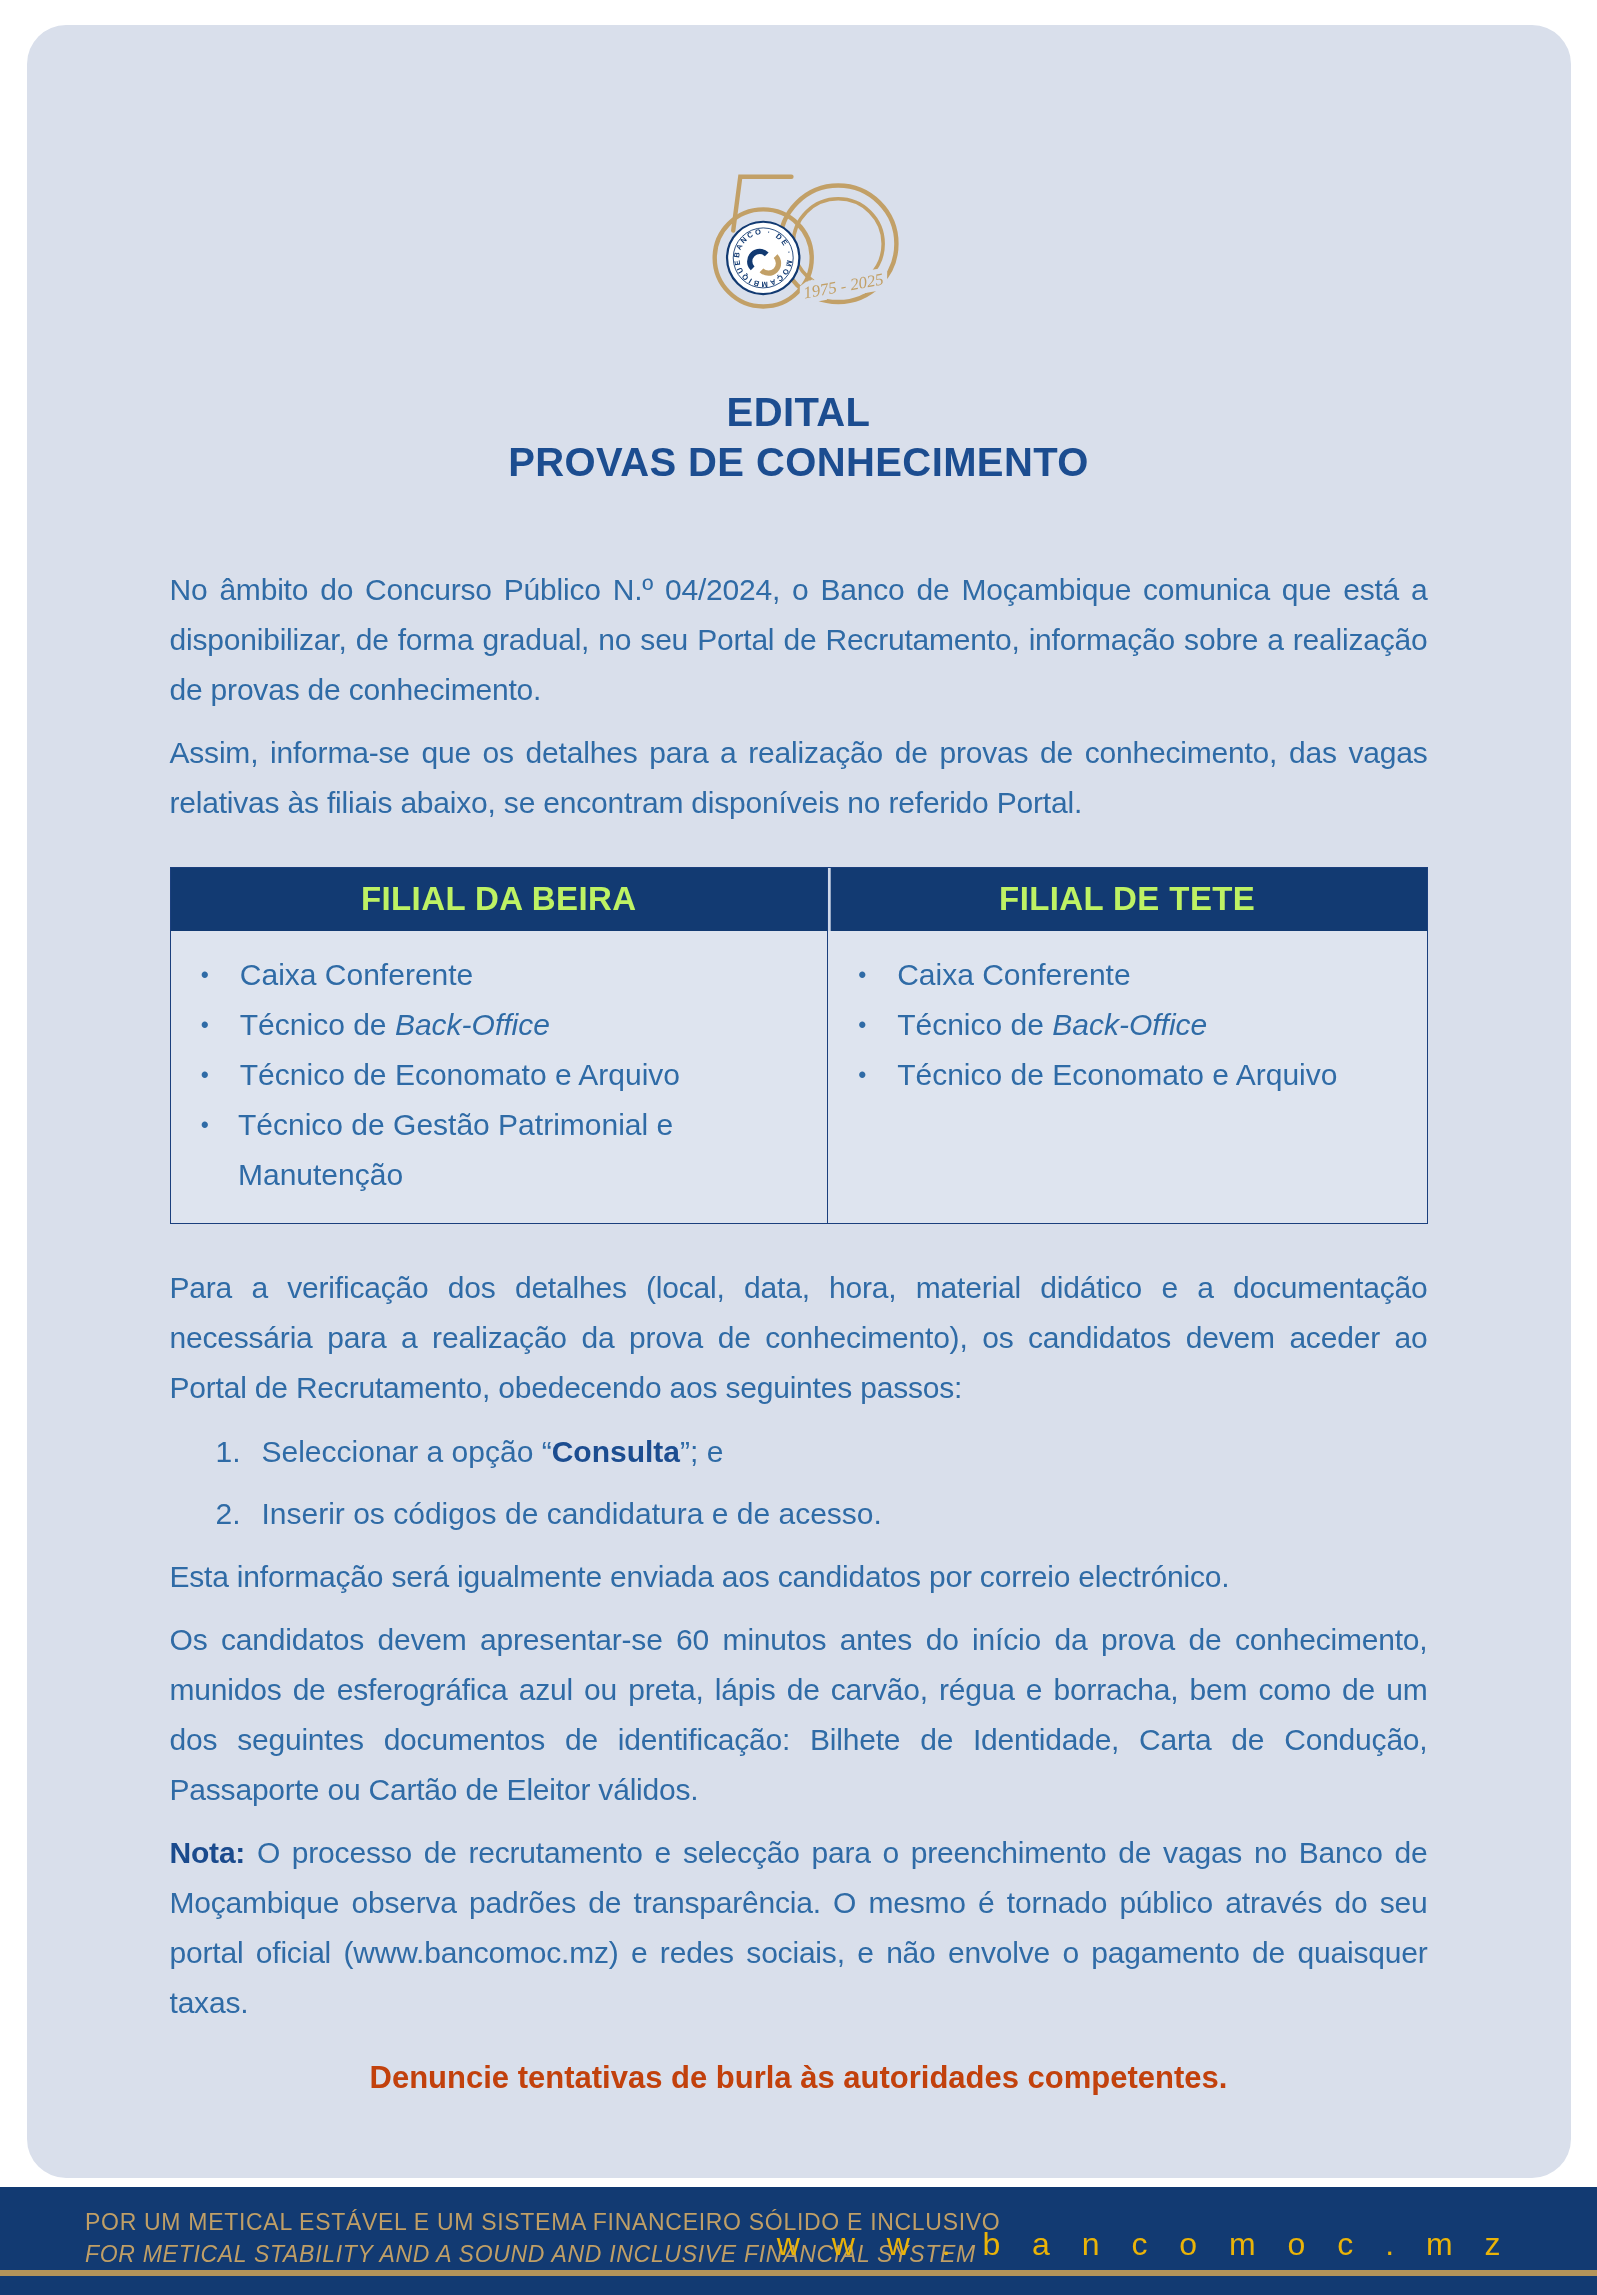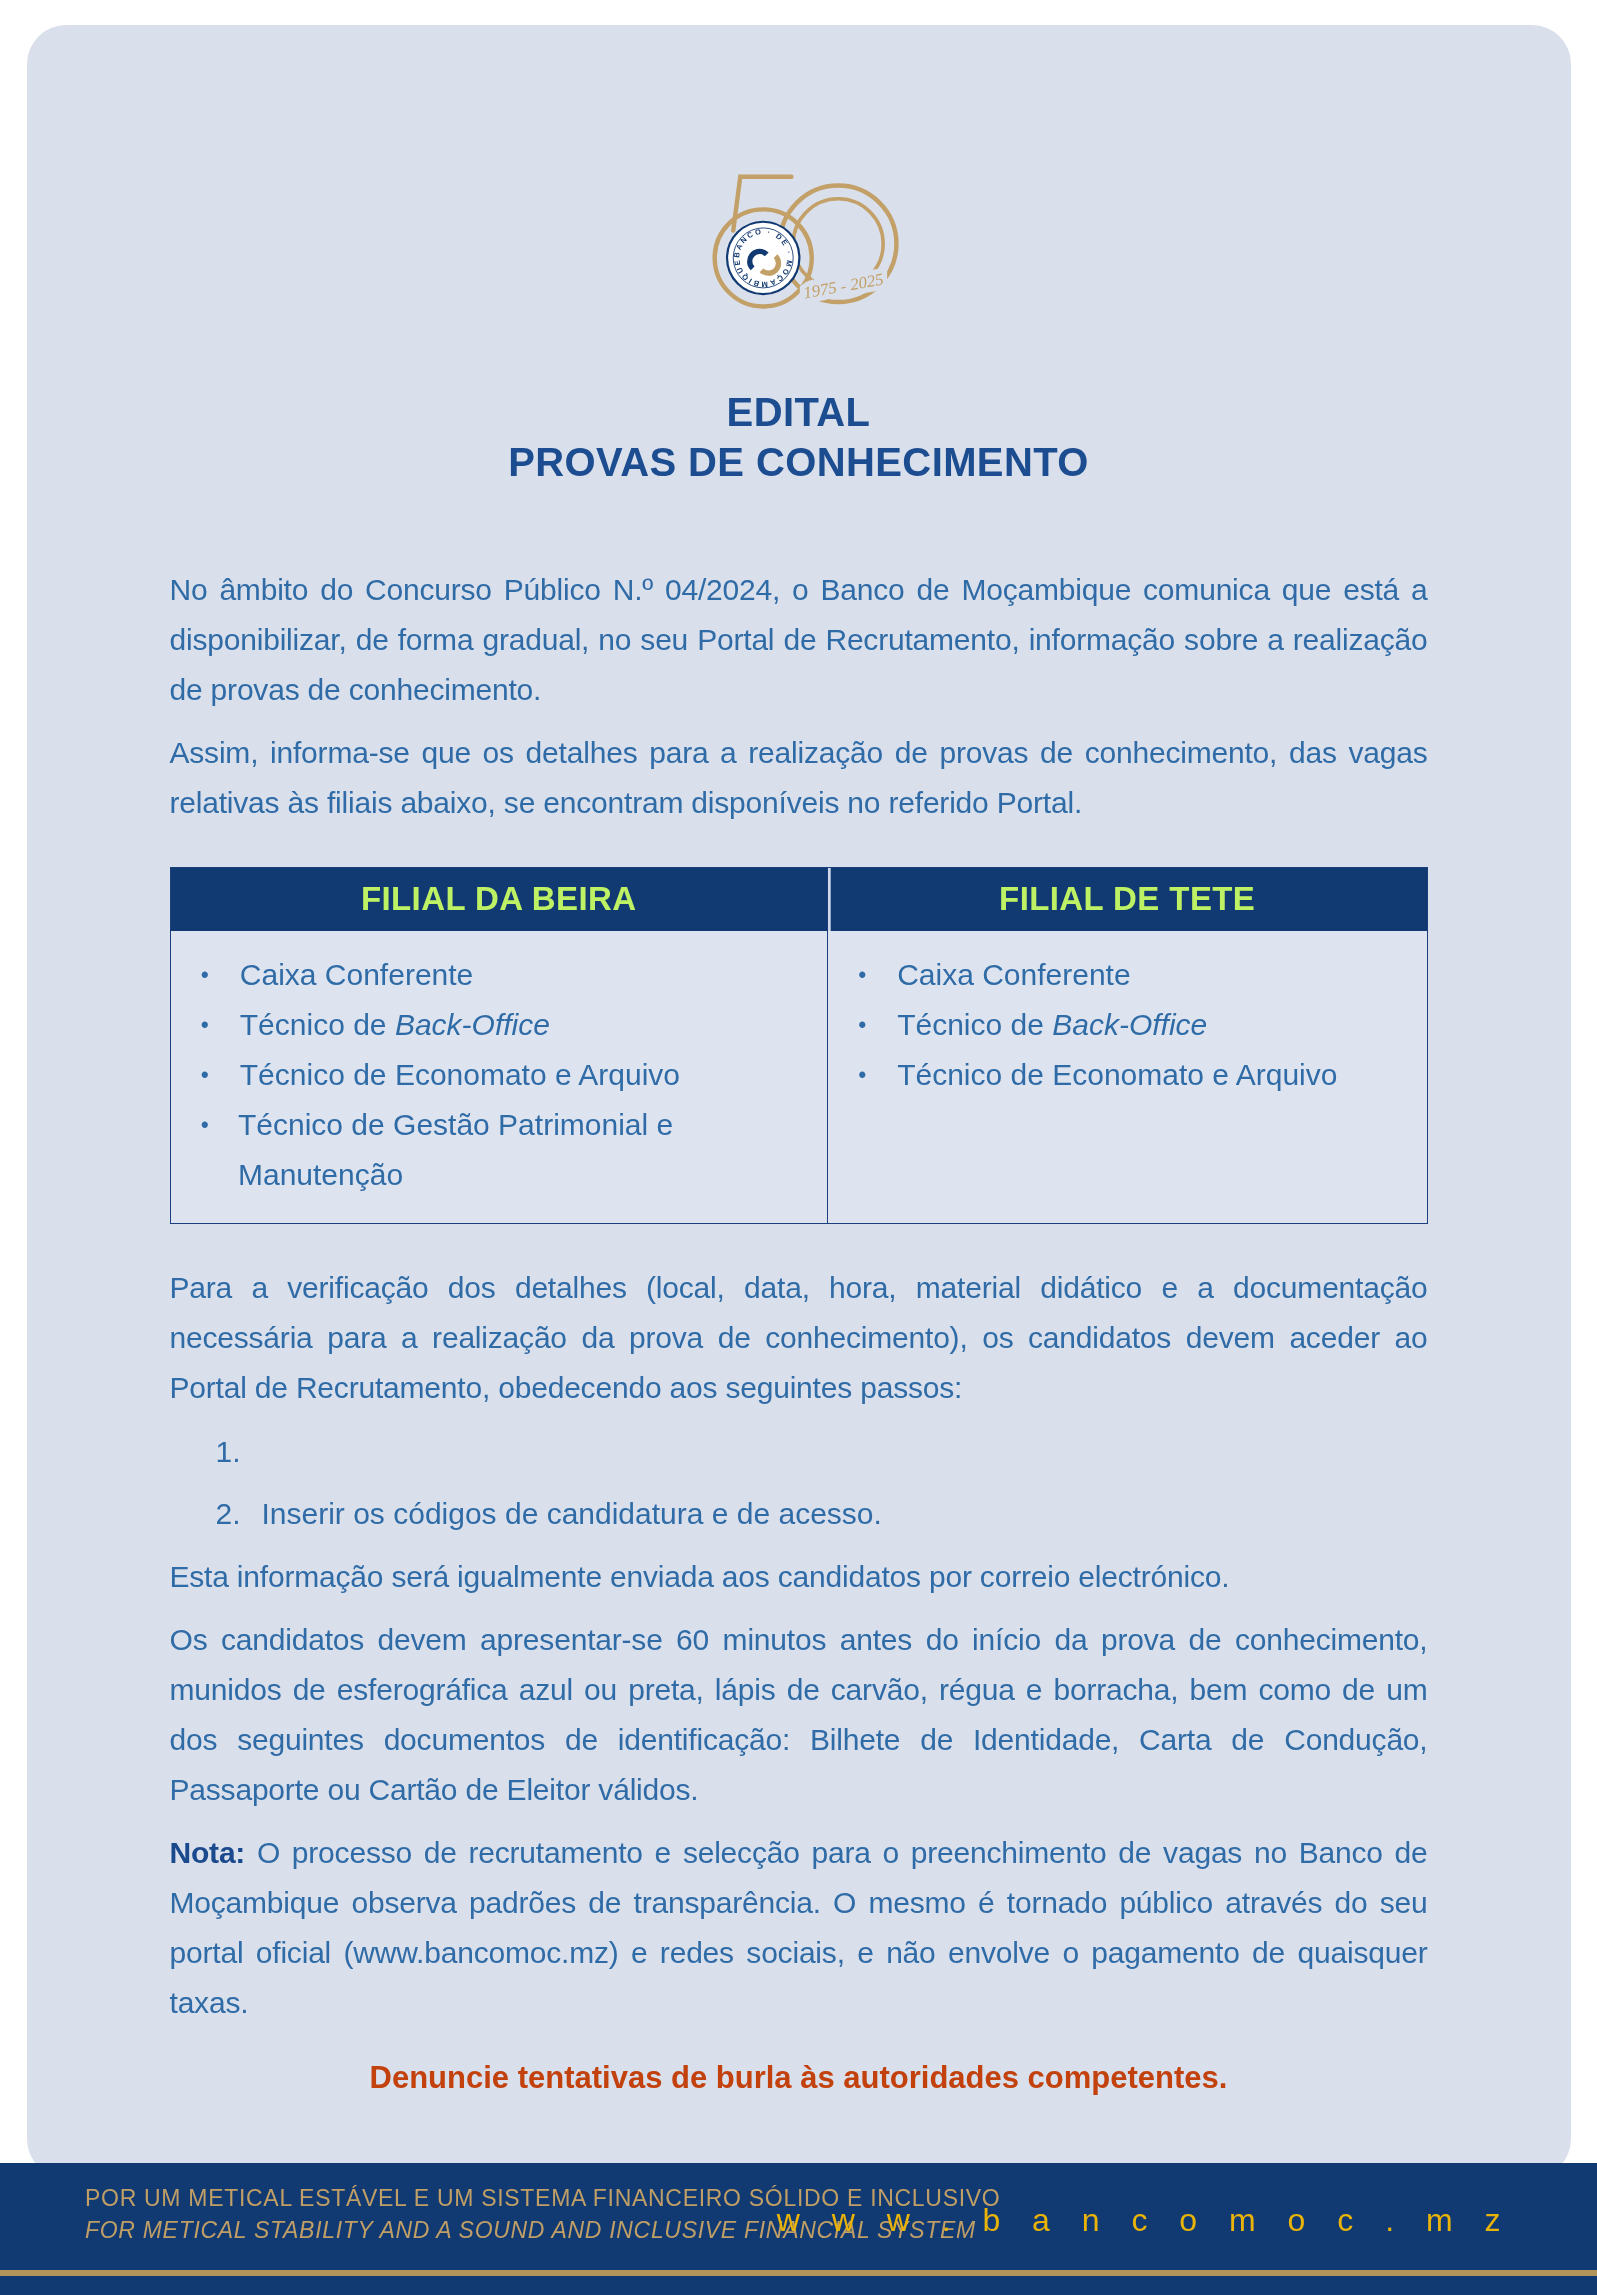--- a/index.html
+++ b/index.html
@@ -49,21 +49,21 @@
   .step-num{width:46px;}
   .step .step-bold{font-weight:bold;color:#1c4d90;}
   .after-table{margin-top:39px;}
   
   .denuncia{
     margin-top:25px;text-align:center;font-weight:bold;font-size:31px;
     line-height:50px;color:#c2410c;
   }
   
   .footer{
-    position:absolute;left:0;bottom:0;width:1597px;height:132px;background:#123a72;
+    position:absolute;left:0;bottom:0;width:1597px;height:108px;background:#123a72;
   }
   .footer-lines{position:absolute;left:85px;top:18.6px;color:#c09f66;}
   .footer-line1{font-size:23px;line-height:32px;letter-spacing:0.7px;}
   .footer-line2{font-size:23px;line-height:32px;letter-spacing:0.7px;font-style:italic;}
   .footer-site{
     position:absolute;right:85px;top:39px;color:#eab308;
     font-size:32px;letter-spacing:11.5px;white-space:nowrap;
   }
   .gold-rule{position:absolute;left:0;bottom:18.6px;width:1597px;height:6.2px;background:#b3945a;}
 </style>
@@ -144,20 +144,21 @@
             </div>
         </div>
       </div>
     </div>
 
     <p class="para after-table">Para a verificação dos detalhes (local, data, hora, material didático e a documentação necessária para a realização da prova de conhecimento), os candidatos devem aceder ao Portal de Recrutamento, obedecendo aos seguintes passos:</p>
 
     <div class="steps">
       <div class="step">
         <span class="step-num">1.</span>
+        <span><span>Seleccionar a opção “</span><span class="step-bold">Consulta</span><span>”; e</span></span>
       </div>
       <div class="step">
         <span class="step-num">2.</span>
         <span><span>Inserir os códigos de candidatura e de acesso.</span><span class="step-bold"></span><span></span></span>
       </div>
     </div>
 
     <p class="para">Esta informação será igualmente enviada aos candidatos por correio electrónico.</p>
     <p class="para">Os candidatos devem apresentar-se 60 minutos antes do início da prova de conhecimento, munidos de esferográfica azul ou preta, lápis de carvão, régua e borracha, bem como de um dos seguintes documentos de identificação: Bilhete de Identidade, Carta de Condução, Passaporte ou Cartão de Eleitor válidos.</p>
 

